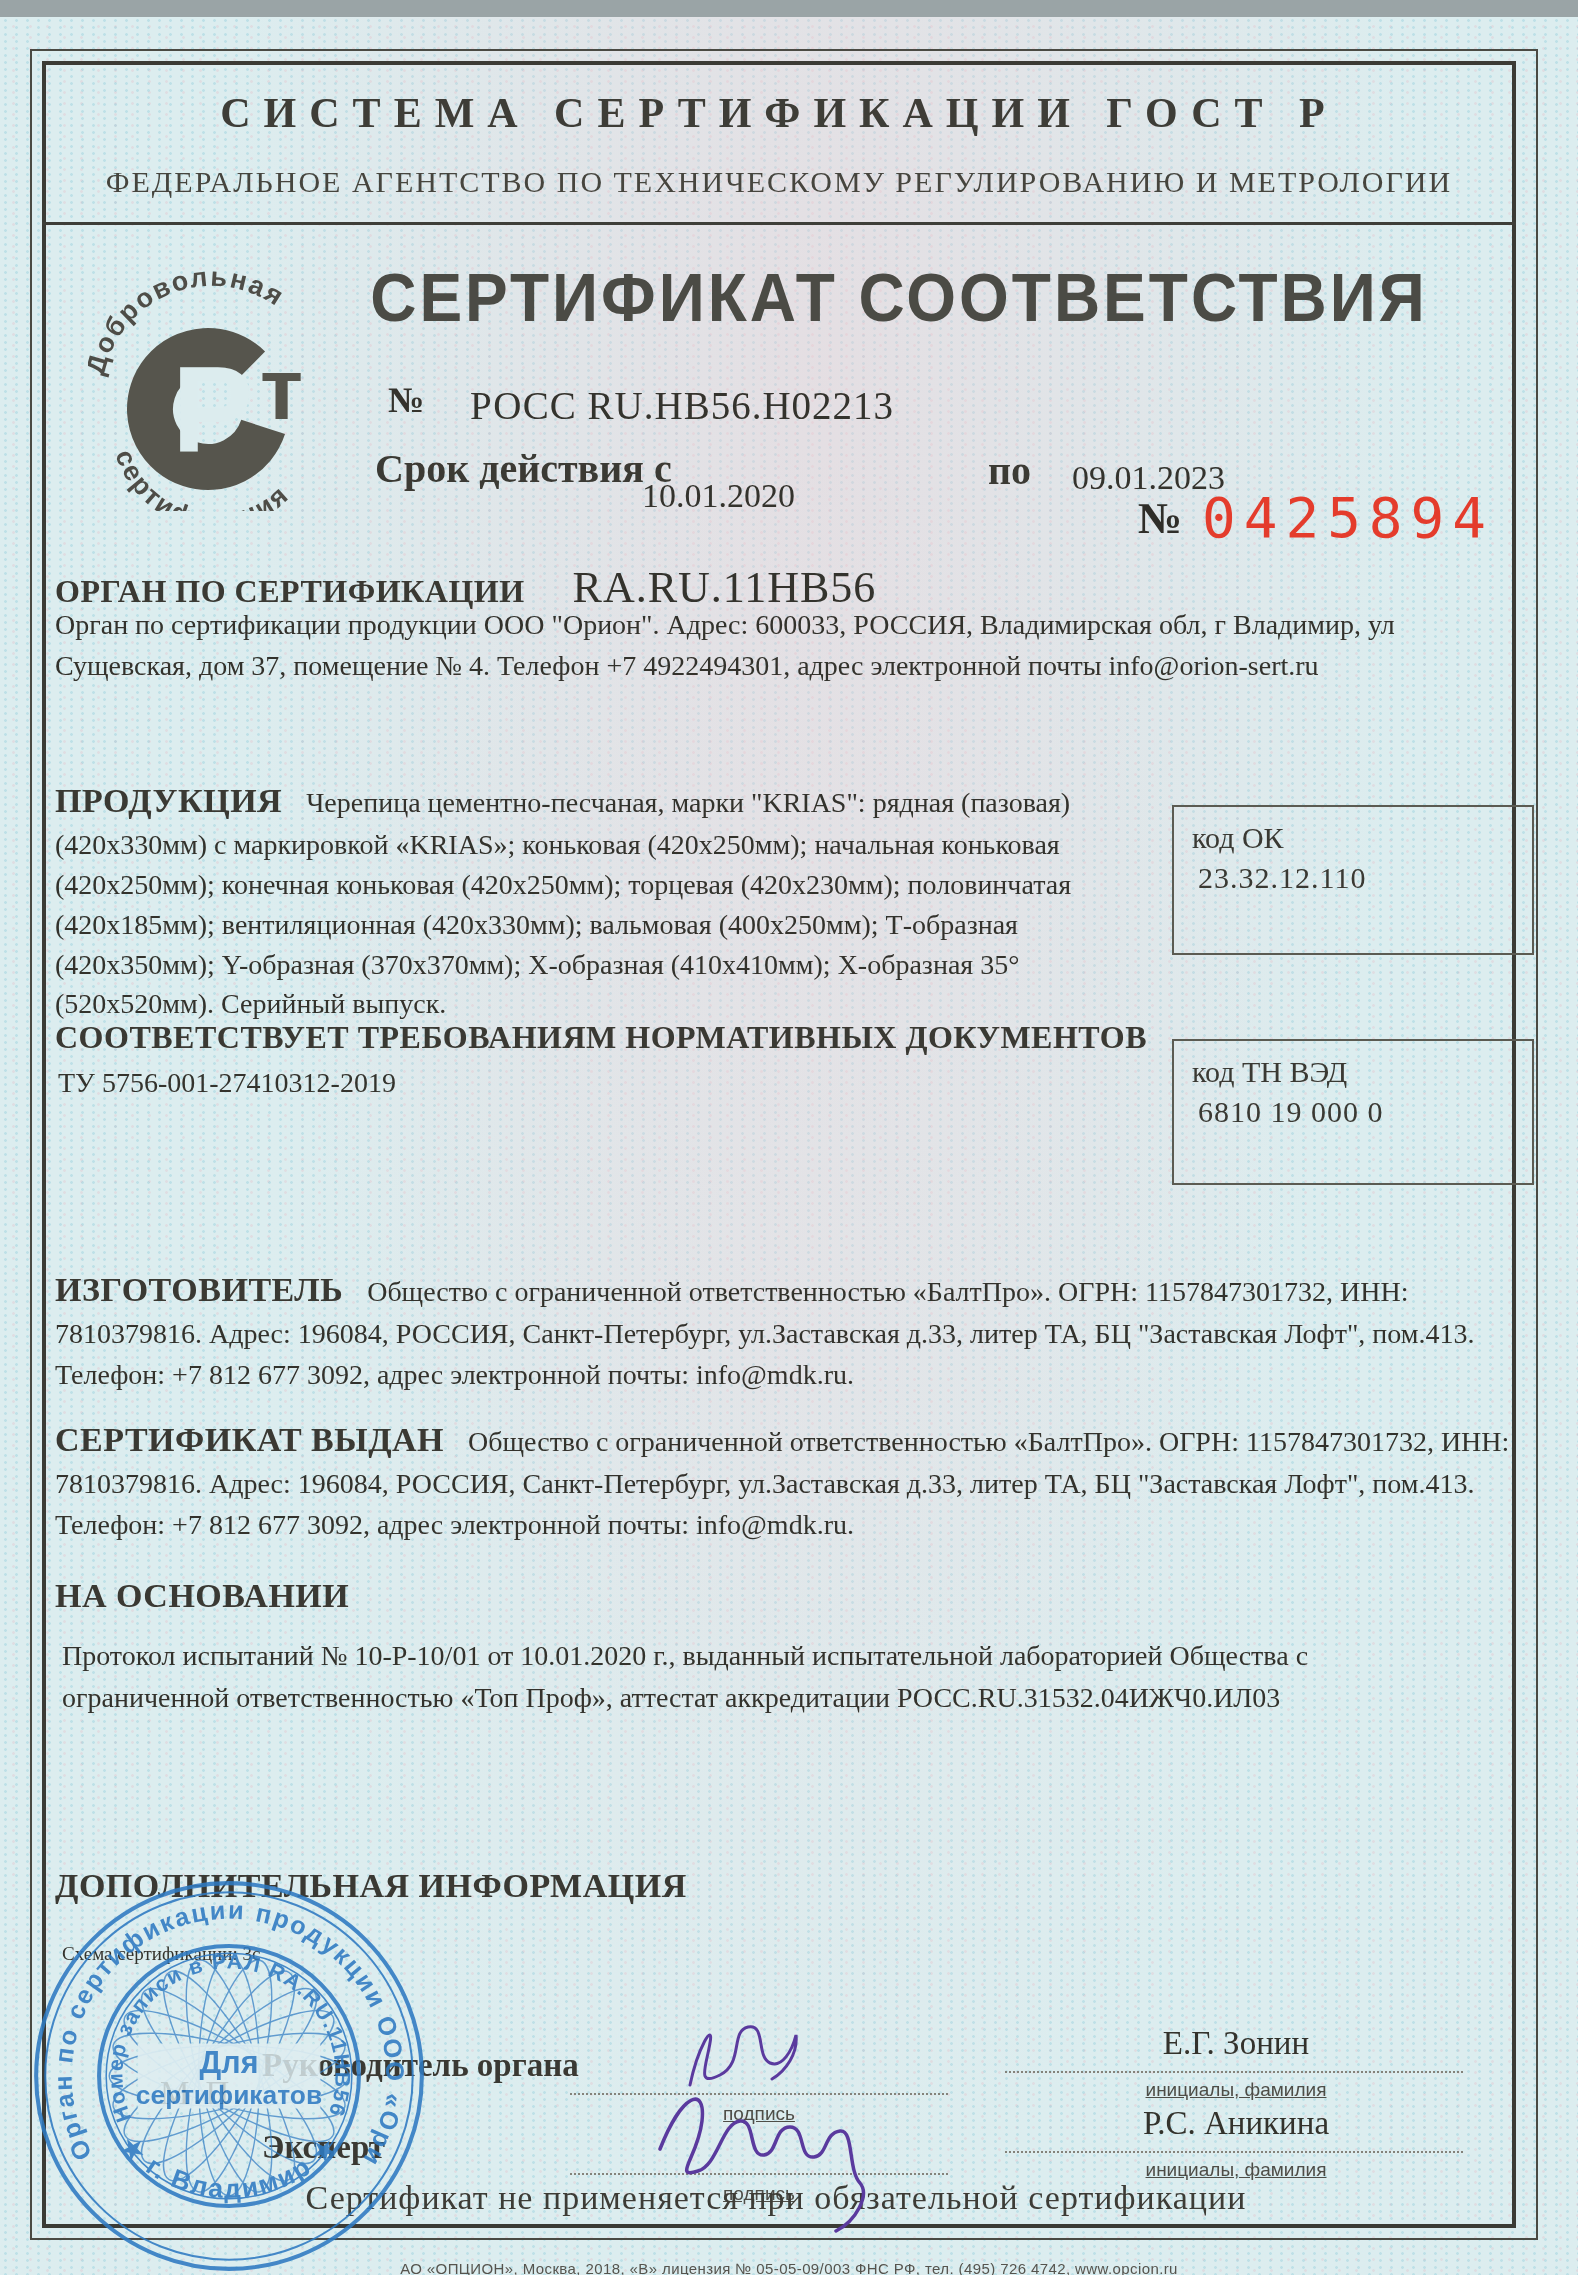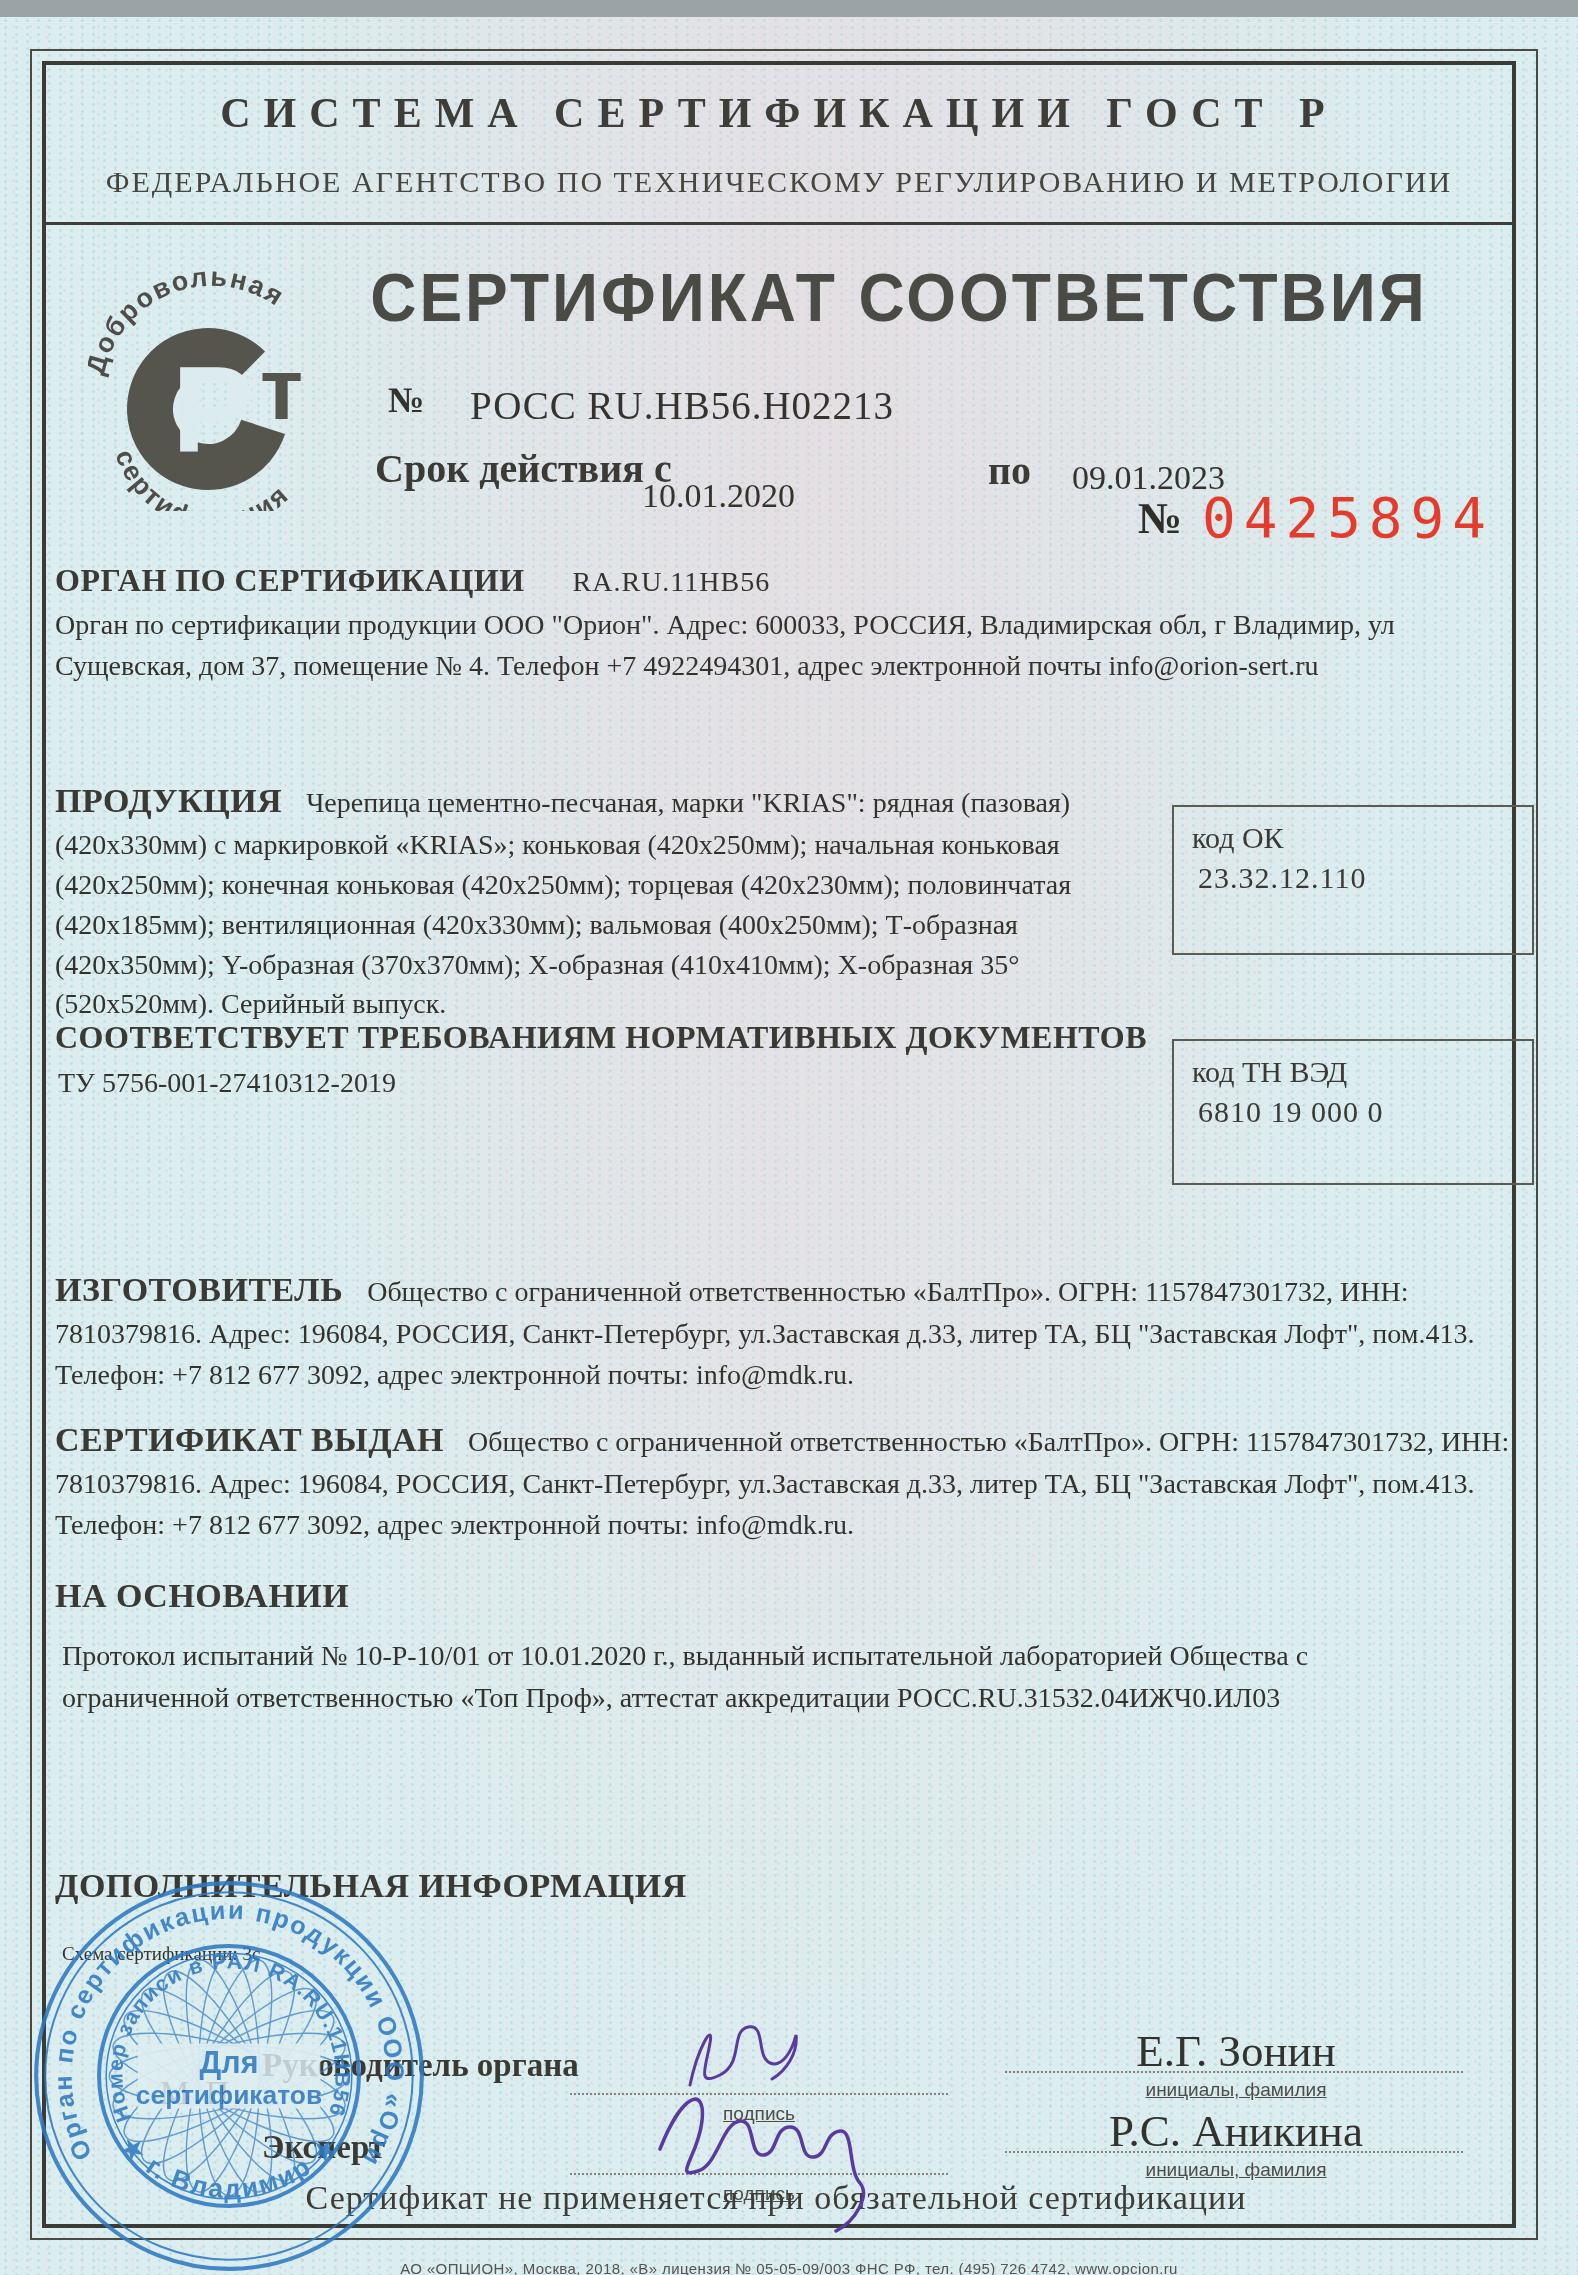--- a/index.html
+++ b/index.html
@@ -30,21 +30,21 @@
     font-size:64px;letter-spacing:3px;color:#4b4b45;transform:scale(1,1.08);transform-origin:center top;}
   .num-label{font-weight:bold;font-size:36px;}
   .num-value{font-size:39px;letter-spacing:1px;}
   .validity-label{font-weight:bold;font-size:40px;color:#3b3a34;}
   .date{font-size:34px;}
   .blank-no-sign{font-weight:bold;font-size:44px;color:#2f2e29;}
   .blank-no-digits{font-family:"DejaVu Sans Mono",monospace;font-size:56px;letter-spacing:8px;color:#e43c2c;}
   .sec-line{left:55px;top:545px;}
   .sec-label{font-weight:bold;font-size:32px;letter-spacing:.5px;color:#3a3933;}
   .sec-label.big{font-size:34px;}
-  .reg-code{font-size:28px;margin-left:48px;letter-spacing:1px;}
+  .reg-code{font-size:44px;margin-left:48px;letter-spacing:1px;}
   .para{font-size:28px;line-height:1.45;color:#33322c;margin:0;}
   .para .sec-label{margin-right:24px;}
   .org-para{left:55px;top:588px;width:1452px;}
   .product-para{left:55px;top:760px;width:1102px;line-height:1.42;}
   .code-box{width:322px;border:2px solid #5b5b52;padding:14px 18px;font-size:30px;color:#3a3933;}
   .box-ok{left:1172px;top:788px;height:118px;}
   .box-tnved{left:1172px;top:1022px;height:114px;}
   .code-value{margin-top:6px;margin-left:6px;letter-spacing:1px;}
   .conf-label{left:55px;top:1002px;}
   .conf-text{left:58px;top:1050px;font-size:28px;}
@@ -54,21 +54,21 @@
   .basis-para{left:62px;top:1618px;width:1345px;line-height:1.5;}
   .add-label{left:55px;top:1850px;}
   .add-text{left:62px;top:1926px;font-size:19px;}
   .mp-mark{left:300px;top:2056px;font-size:33px;letter-spacing:4px;color:#3a3a34;z-index:1;}
   .stamp{left:26px;top:1856px;z-index:3;opacity:.88;}
   .role{font-weight:bold;font-size:33px;color:#3a3933;}
   .role-head{left:262px;top:2030px;}
   .role-expert{left:262px;top:2112px;}
   .sig-line{border-bottom:2px dotted #84837b;height:0;}
   .caption{font-family:"Liberation Sans",sans-serif;font-size:19px;color:#4e4d47;text-decoration:underline;}
-  .name{font-size:45px;color:#33322c;}
+  .name{font-size:33px;color:#33322c;}
   .sig1-line{left:570px;top:2076px;width:378px;}
   .sig1-cap{left:570px;top:2086px;width:378px;}
   .name1{left:1010px;top:2008px;width:452px;}
   .name1-line{left:1005px;top:2054px;width:458px;border-bottom:2px dotted #84837b;height:0;}
   .name1-cap{left:1010px;top:2062px;width:452px;}
   .sig2-line{left:570px;top:2156px;width:378px;}
   .sig2-cap{left:570px;top:2166px;width:378px;}
   .name2{left:1010px;top:2088px;width:452px;}
   .name2-line{left:1005px;top:2134px;width:458px;border-bottom:2px dotted #84837b;height:0;}
   .name2-cap{left:1010px;top:2142px;width:452px;}

